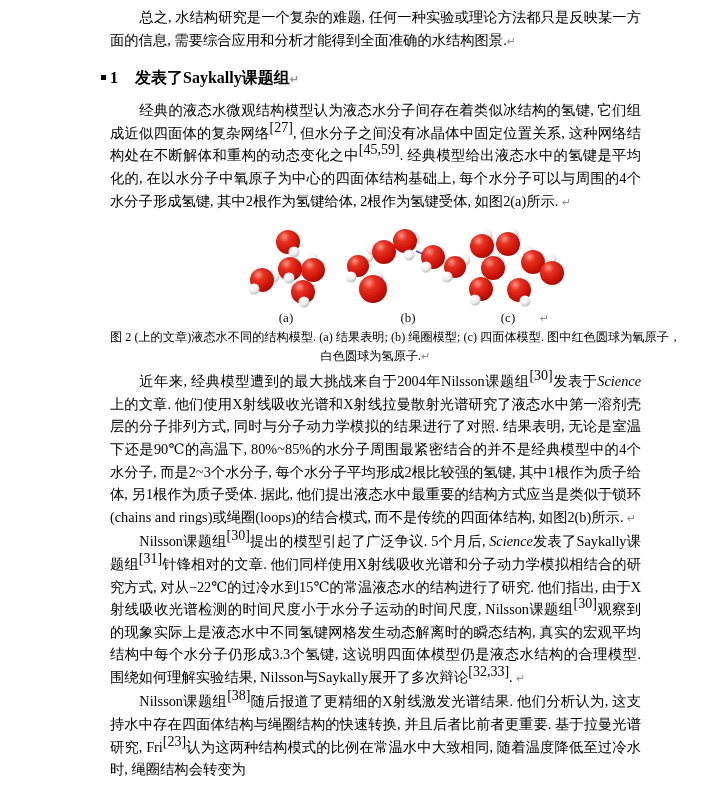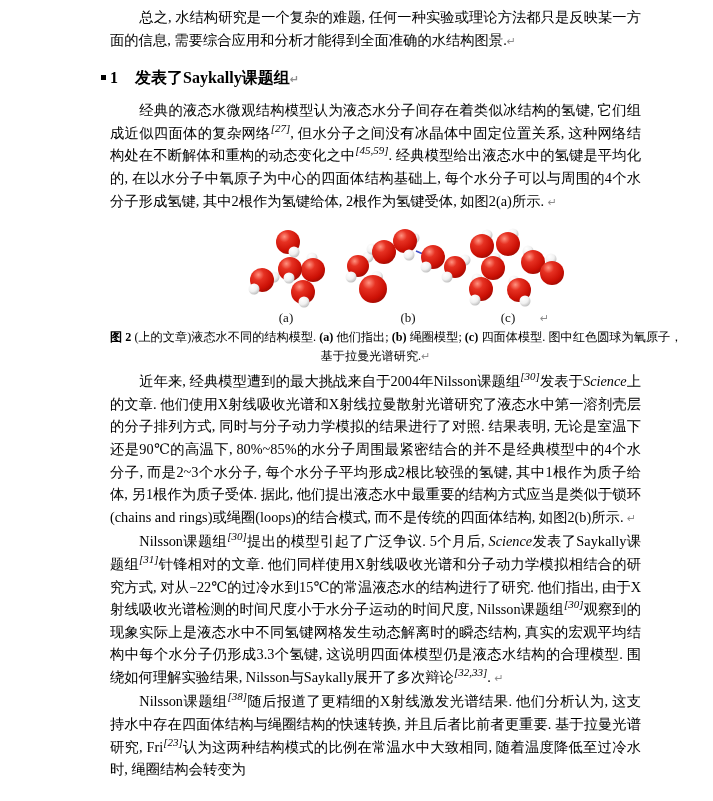--- a/index.html
+++ b/index.html
@@ -8,21 +8,21 @@
     width:713px; height:801px; overflow:hidden;
     color:#000;
     font-family:"Liberation Serif","DejaVu Serif",serif;
   }
   .page { padding:6px 72px 0 110px; }
 
   p.body {
     font-size:14.3px; line-height:22.6px;
     text-align:justify; text-indent:2.05em;
   }
-  p.body sup { font-size:11px; line-height:0;font-style:italic; }
+  p.body sup { font-size:14px; line-height:0; }
   p.body i, .cap-line i { font-style:italic; }
   .pmark {
     color:#8c8c8c; font-size:11px;
     font-family:"DejaVu Sans","Liberation Sans",sans-serif;
   }
 
   .section-heading {
     display:flex; align-items:baseline;
     margin:15px 0 10px -9px;
     font-size:16px; font-weight:bold;
@@ -37,21 +37,21 @@
   figure { margin:8px 0 0 0; text-align:center; }
   svg.fig { display:block; margin:0 auto; }
   .fig-label { font-size:13px; fill:#111; font-family:"Liberation Serif","DejaVu Serif",serif; }
   .svg-pmark { font-size:11px; fill:#8c8c8c; font-family:"DejaVu Sans",sans-serif; }
 
   figcaption { margin-top:2px; }
   .cap-line {
     font-size:12.2px; line-height:18.5px;
     text-align:center; white-space:nowrap;
   }
-  .cap-line b { font-weight:bold;margin-top:47px; }
+  .cap-line b { font-weight:normal;margin-top:47px; }
 
   .after-figure { margin-top:4px; }
 </style>
 </head>
 <body>
 
 <div class="page">
 
   <p class="body"><span>总之, 水结构研究是一个复杂的难题, 任何一种实验或理论方法都只是反映某一方面的信息, 需要综合应用和分析才能得到全面准确的水结构图景.</span><span class="pmark">↵</span></p>
 
@@ -132,22 +132,22 @@
         <circle cx="415" cy="79" r="5.5" fill="url(#gH)"></circle>
       </g>
 
       <text class="fig-label" x="176" y="100" text-anchor="middle">(a)</text>
       <text class="fig-label" x="298" y="100" text-anchor="middle">(b)</text>
       <text class="fig-label" x="398" y="100" text-anchor="middle">(c)</text>
       <text class="svg-pmark" x="430" y="100">↵</text>
     </svg>
 
     <figcaption>
-      <div class="cap-line"><b>图 2</b><span>  (上的文章)液态水不同的结构模型. </span><b>(a)</b><span> 他们指出; </span><b>(b)</b><span> 绳圈模型; </span><b>(c)</b><span> 四面体模型. 图中红色圆球为氧原子，</span></div>
-      <div class="cap-line"><span>基于拉曼光谱研究.</span><span class="pmark">↵</span></div>
+      <div class="cap-line"><b>图 2</b><span>  (上的文章)液态水不同的结构模型. </span><b>(a)</b><span> 结果表明; </span><b>(b)</b><span> 绳圈模型; </span><b>(c)</b><span> 四面体模型. 图中红色圆球为氧原子，</span></div>
+      <div class="cap-line"><span>白色圆球为氢原子.</span><span class="pmark">↵</span></div>
     </figcaption>
   </figure>
 
   <p class="body after-figure"><span>近年来, 经典模型遭到的最大挑战来自于2004年Nilsson课题组</span><sup>[30]</sup><span>发表于</span><i>Science</i><span>上的文章. 他们使用X射线吸收光谱和X射线拉曼散射光谱研究了液态水中第一溶剂壳层的分子排列方式, 同时与分子动力学模拟的结果进行了对照. 结果表明, 无论是室温下还是90℃的高温下, 80%~85%的水分子周围最紧密结合的并不是经典模型中的4个水分子, 而是2~3个水分子, 每个水分子平均形成2根比较强的氢键, 其中1根作为质子给体, 另1根作为质子受体. 据此, 他们提出液态水中最重要的结构方式应当是类似于锁环(chains and rings)或绳圈(loops)的结合模式, 而不是传统的四面体结构, 如图2(b)所示. </span><span class="pmark">↵</span></p>
 
   <p class="body"><span>Nilsson课题组</span><sup>[30]</sup><span>提出的模型引起了广泛争议. 5个月后, </span><i>Science</i><span>发表了Saykally课题组</span><sup>[31]</sup><span>针锋相对的文章. 他们同样使用X射线吸收光谱和分子动力学模拟相结合的研究方式, 对从−22℃的过冷水到15℃的常温液态水的结构进行了研究. 他们指出, 由于X射线吸收光谱检测的时间尺度小于水分子运动的时间尺度, Nilsson课题组</span><sup>[30]</sup><span>观察到的现象实际上是液态水中不同氢键网格发生动态解离时的瞬态结构, 真实的宏观平均结构中每个水分子仍形成3.3个氢键, 这说明四面体模型仍是液态水结构的合理模型. 围绕如何理解实验结果, Nilsson与Saykally展开了多次辩论</span><sup>[32,33]</sup><span>. </span><span class="pmark">↵</span></p>
 
   <p class="body"><span>Nilsson课题组</span><sup>[38]</sup><span>随后报道了更精细的X射线激发光谱结果. 他们分析认为, 这支持水中存在四面体结构与绳圈结构的快速转换, 并且后者比前者更重要. 基于拉曼光谱研究, Fri</span><sup>[23]</sup><span>认为这两种结构模式的比例在常温水中大致相同, 随着温度降低至过冷水时, 绳圈结构会转变为</span></p>
 
 </div>

